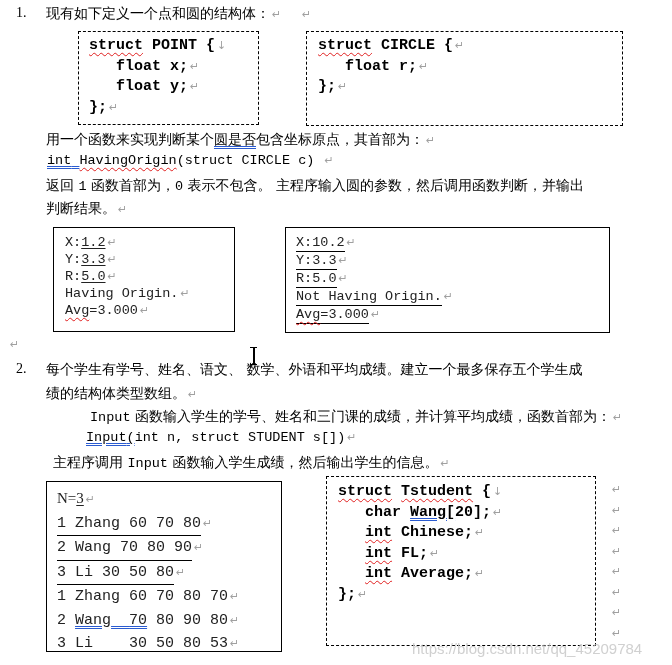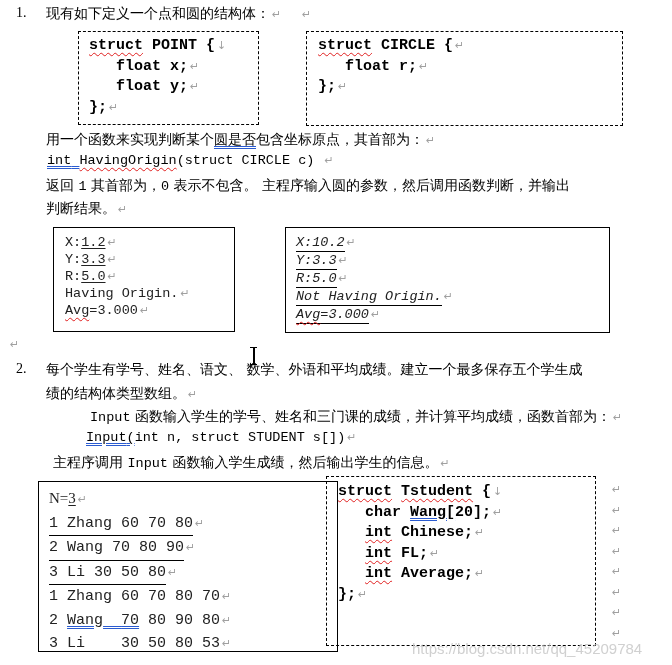--- a/index.html
+++ b/index.html
@@ -51,37 +51,37 @@
 </div>
 <div class="abs pm" style="left:300px; top:8px;">↵</div>
 
 <div class="abs cjk" style="left:46px; top:130px;">
   <span>用一个函数来实现判断某个</span><span class="ul-blue">圆是否</span><span>包含坐标原点，其首部为：</span><span class="pm">↵</span>
 </div>
 <div class="abs mono" style="left:47px; top:153px;">
   <span class="ul-blue">int</span><span class="ul-blue"> </span> <span class="sq-red">HavingOrigin</span><span>(struct CIRCLE c)</span>  <span class="pm">↵</span>
 </div>
 <div class="abs cjk" style="left:46px; top:176px;">
-  <span>返回 </span><span class="mono">1</span><span> 其首部为，</span><span class="mono">0</span><span> 表示不包含。 主程序输入圆的参数，然后调用函数判断，并输出</span>
+  <span>返回 </span><span class="mono">1</span><span> 函数首部为，</span><span class="mono">0</span><span> 表示不包含。 主程序输入圆的参数，然后调用函数判断，并输出</span>
 </div>
 <div class="abs cjk" style="left:46px; top:199px;">
   <span>判断结果。</span><span class="pm">↵</span>
 </div>
 
 <div class="solid-box" style="left:53px; top:227px; width:182px; height:105px;">
   <div class="abs out" style="left:11px; top:6px;">
     <span class="line"><span>X:</span><span class="ul-blk">1.2</span><span class="pm">↵</span></span>
     <span class="line"><span>Y:</span><span class="ul-blk">3.3</span><span class="pm">↵</span></span>
     <span class="line"><span>R:</span><span class="ul-blk">5.0</span><span class="pm">↵</span></span>
     <span class="line"><span>Having Origin.</span><span class="pm">↵</span></span>
     <span class="line"><span class="sq-red">Avg</span><span>=3.000</span><span class="pm">↵</span></span>
   </div>
 </div>
 
-<div class="solid-box" style="left:285px; top:227px; width:325px; height:106px;font-style:italic;">
+<div class="solid-box" style="left:285px; top:227px; width:325px; height:106px;">
   <div class="abs out" style="left:10px; top:6px;">
     <span class="line"><span class="ulrow">X:10.2</span><span class="pm">↵</span></span>
     <span class="line"><span class="ulrow">Y:3.3</span><span class="pm">↵</span></span>
     <span class="line"><span class="ulrow">R:5.0</span><span class="pm">↵</span></span>
     <span class="line"><span class="ulrow">Not Having Origin.</span><span class="pm">↵</span></span>
     <span class="line"><span class="ulrow"><span class="sq-red">Avg</span><span>=3.000</span></span><span class="pm">↵</span></span>
   </div>
 </div>
 
 <div class="abs pm" style="left:8px; top:338px;">↵</div>
@@ -97,21 +97,21 @@
 <div class="abs cjk" style="left:42px; top:407px;margin-left:48px;">
   <span class="mono">Input</span><span> 函数输入学生的学号、姓名和三门课的成绩，并计算平均成绩，函数首部为：</span><span class="pm">↵</span>
 </div>
 <div class="abs mono" style="left:86px; top:430px;">
   <span class="ul-blue">Input</span><span class="ul-blue">(</span><span>int n, struct STUDENT s[])</span><span class="pm">↵</span>
 </div>
 <div class="abs cjk" style="left:46px; top:453px;margin-left:7px;">
   <span>主程序调用 </span><span class="mono">Input</span><span> 函数输入学生成绩，然后输出学生的信息。</span><span class="pm">↵</span>
 </div>
 
-<div class="solid-box" style="left:38px; top:481px; width:300px; height:171px;">
+<div class="solid-box" style="left:46px; top:481px; width:236px; height:171px;">
   <div class="abs out2" style="left:10px; top:5px;">
     <span class="line" style="font-family:'Liberation Serif',serif;"><span>N=</span><span class="ul-blk">3</span><span class="pm">↵</span></span>
     <span class="line"><span class="ulrow">1 Zhang 60 70 80</span><span class="pm">↵</span></span>
     <span class="line"><span class="ulrow">2 Wang 70 80 90</span><span class="pm">↵</span></span>
     <span class="line"><span class="ulrow">3 Li 30 50 80</span><span class="pm">↵</span></span>
     <span class="line"><span>1</span> <span>Zhang</span><span> </span><span>60 70 80 70</span><span class="pm">↵</span></span>
     <span class="line"><span>2</span> <span class="ul-blue"><span>Wang</span><span>  </span>70</span><span> 80 90 80</span><span class="pm">↵</span></span>
     <span class="line"><span>3</span> <span>Li</span><span>    </span><span>30 50 80 53</span><span class="pm">↵</span></span>
   </div>
 </div>

